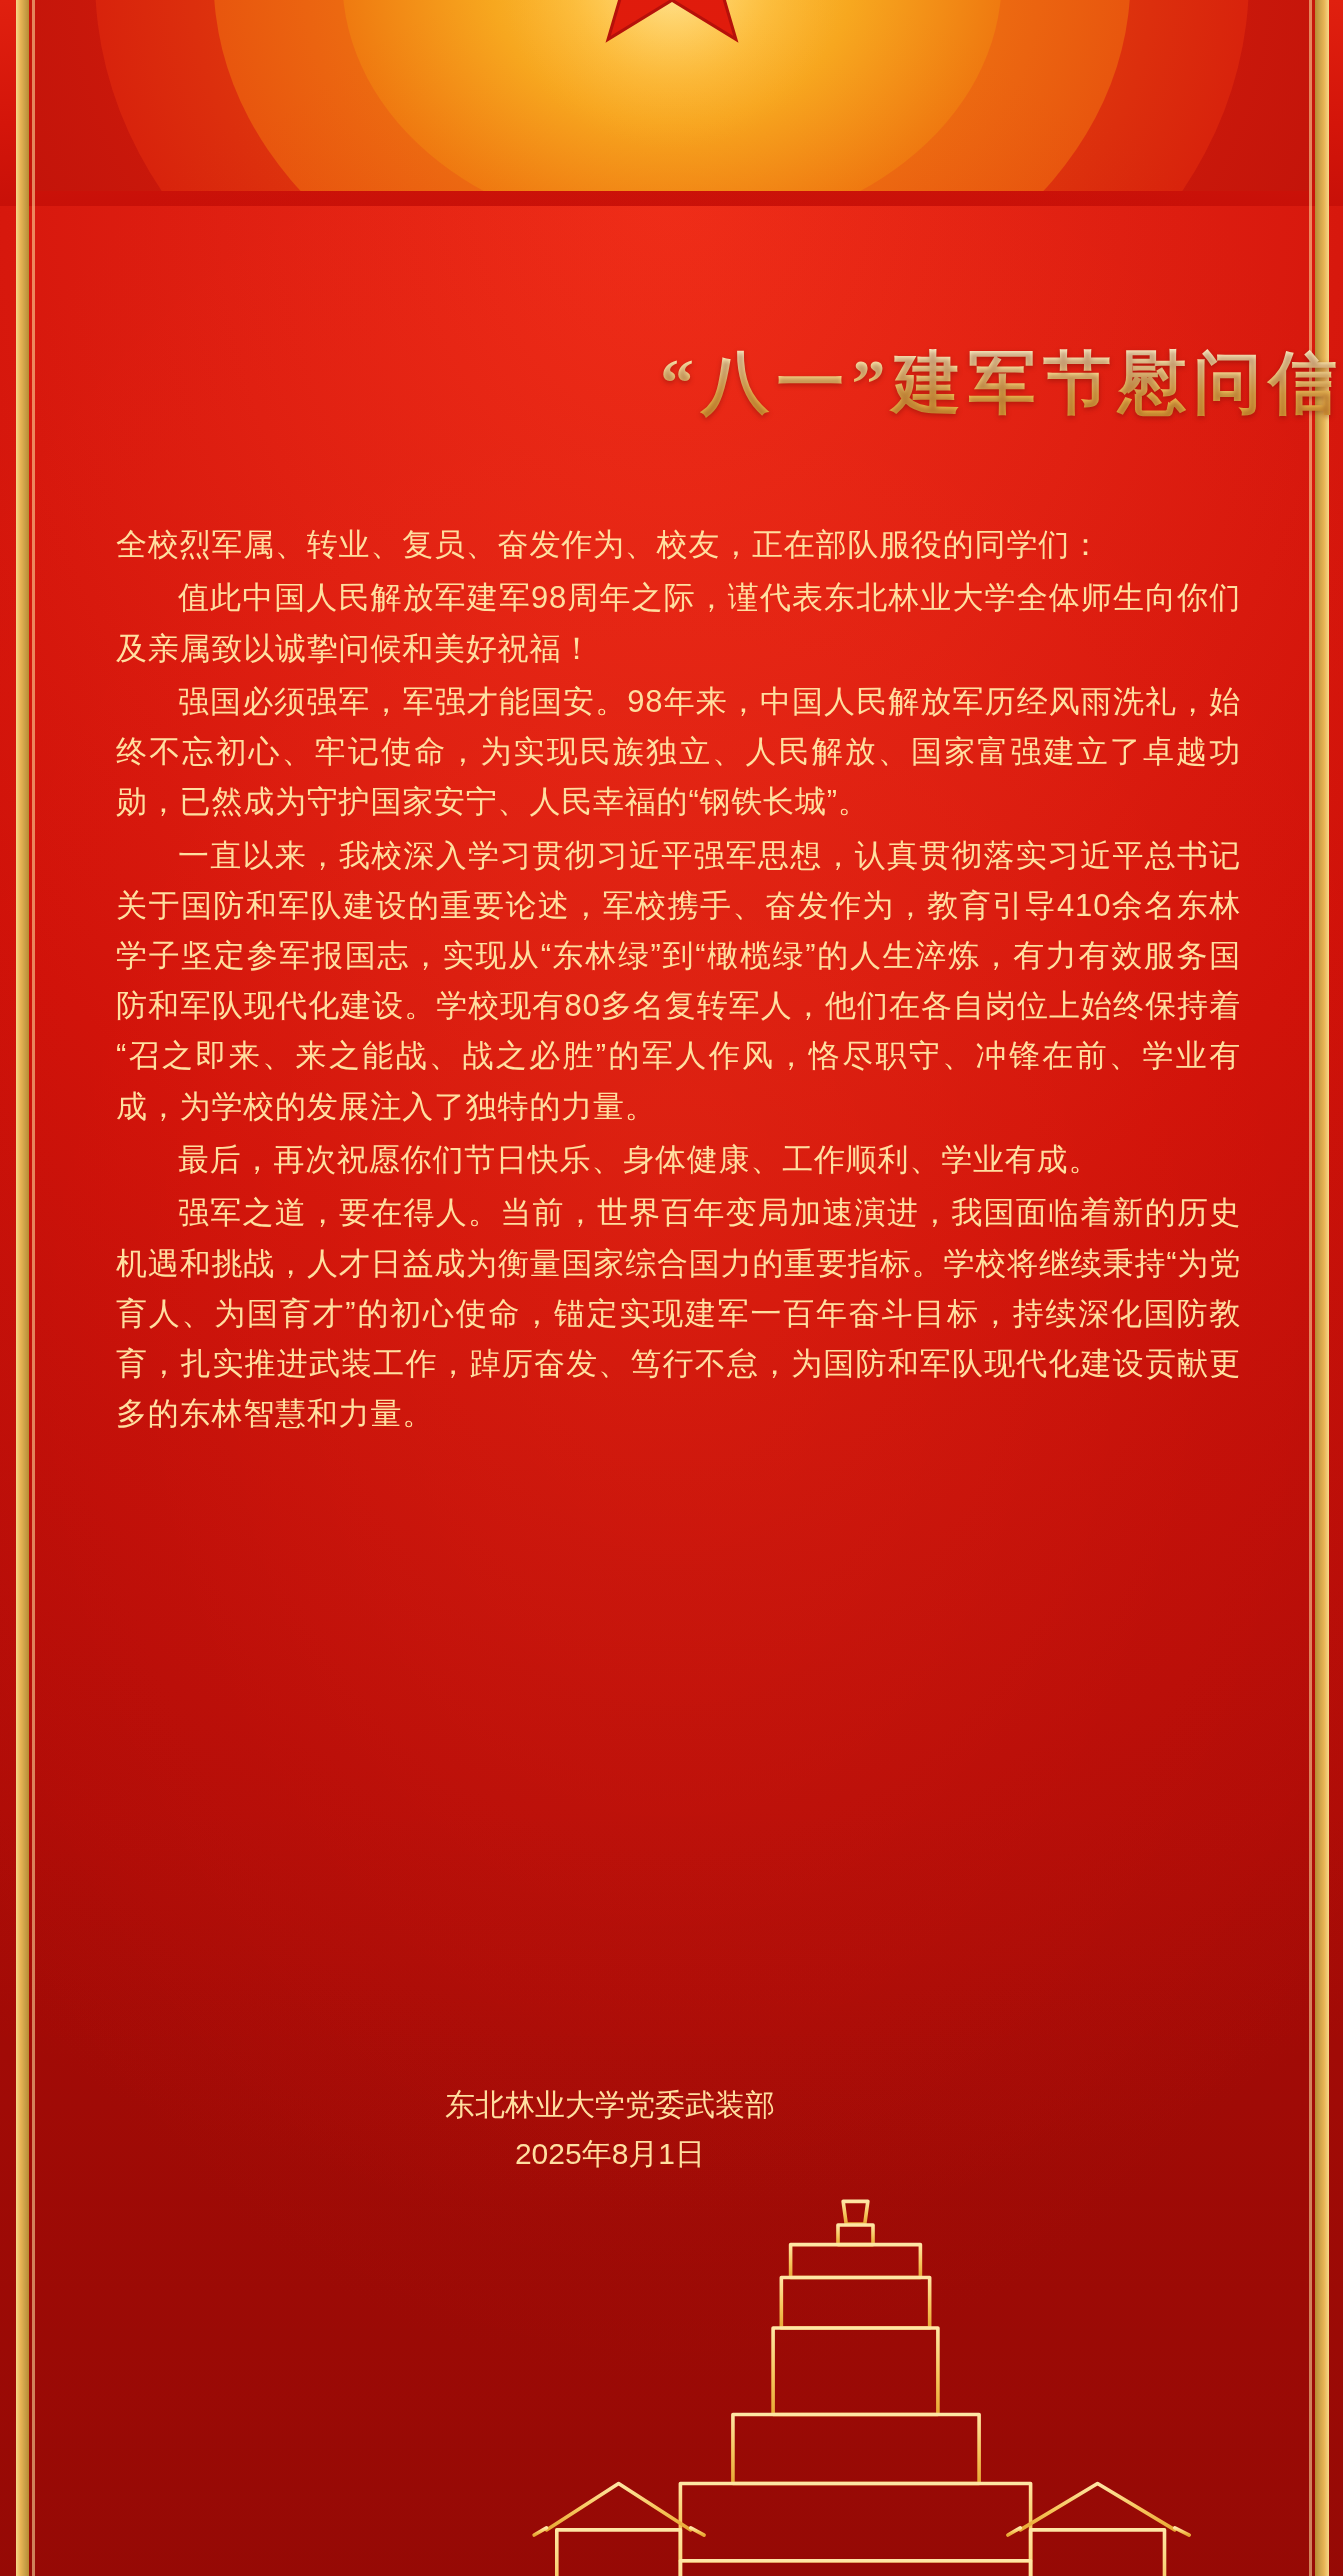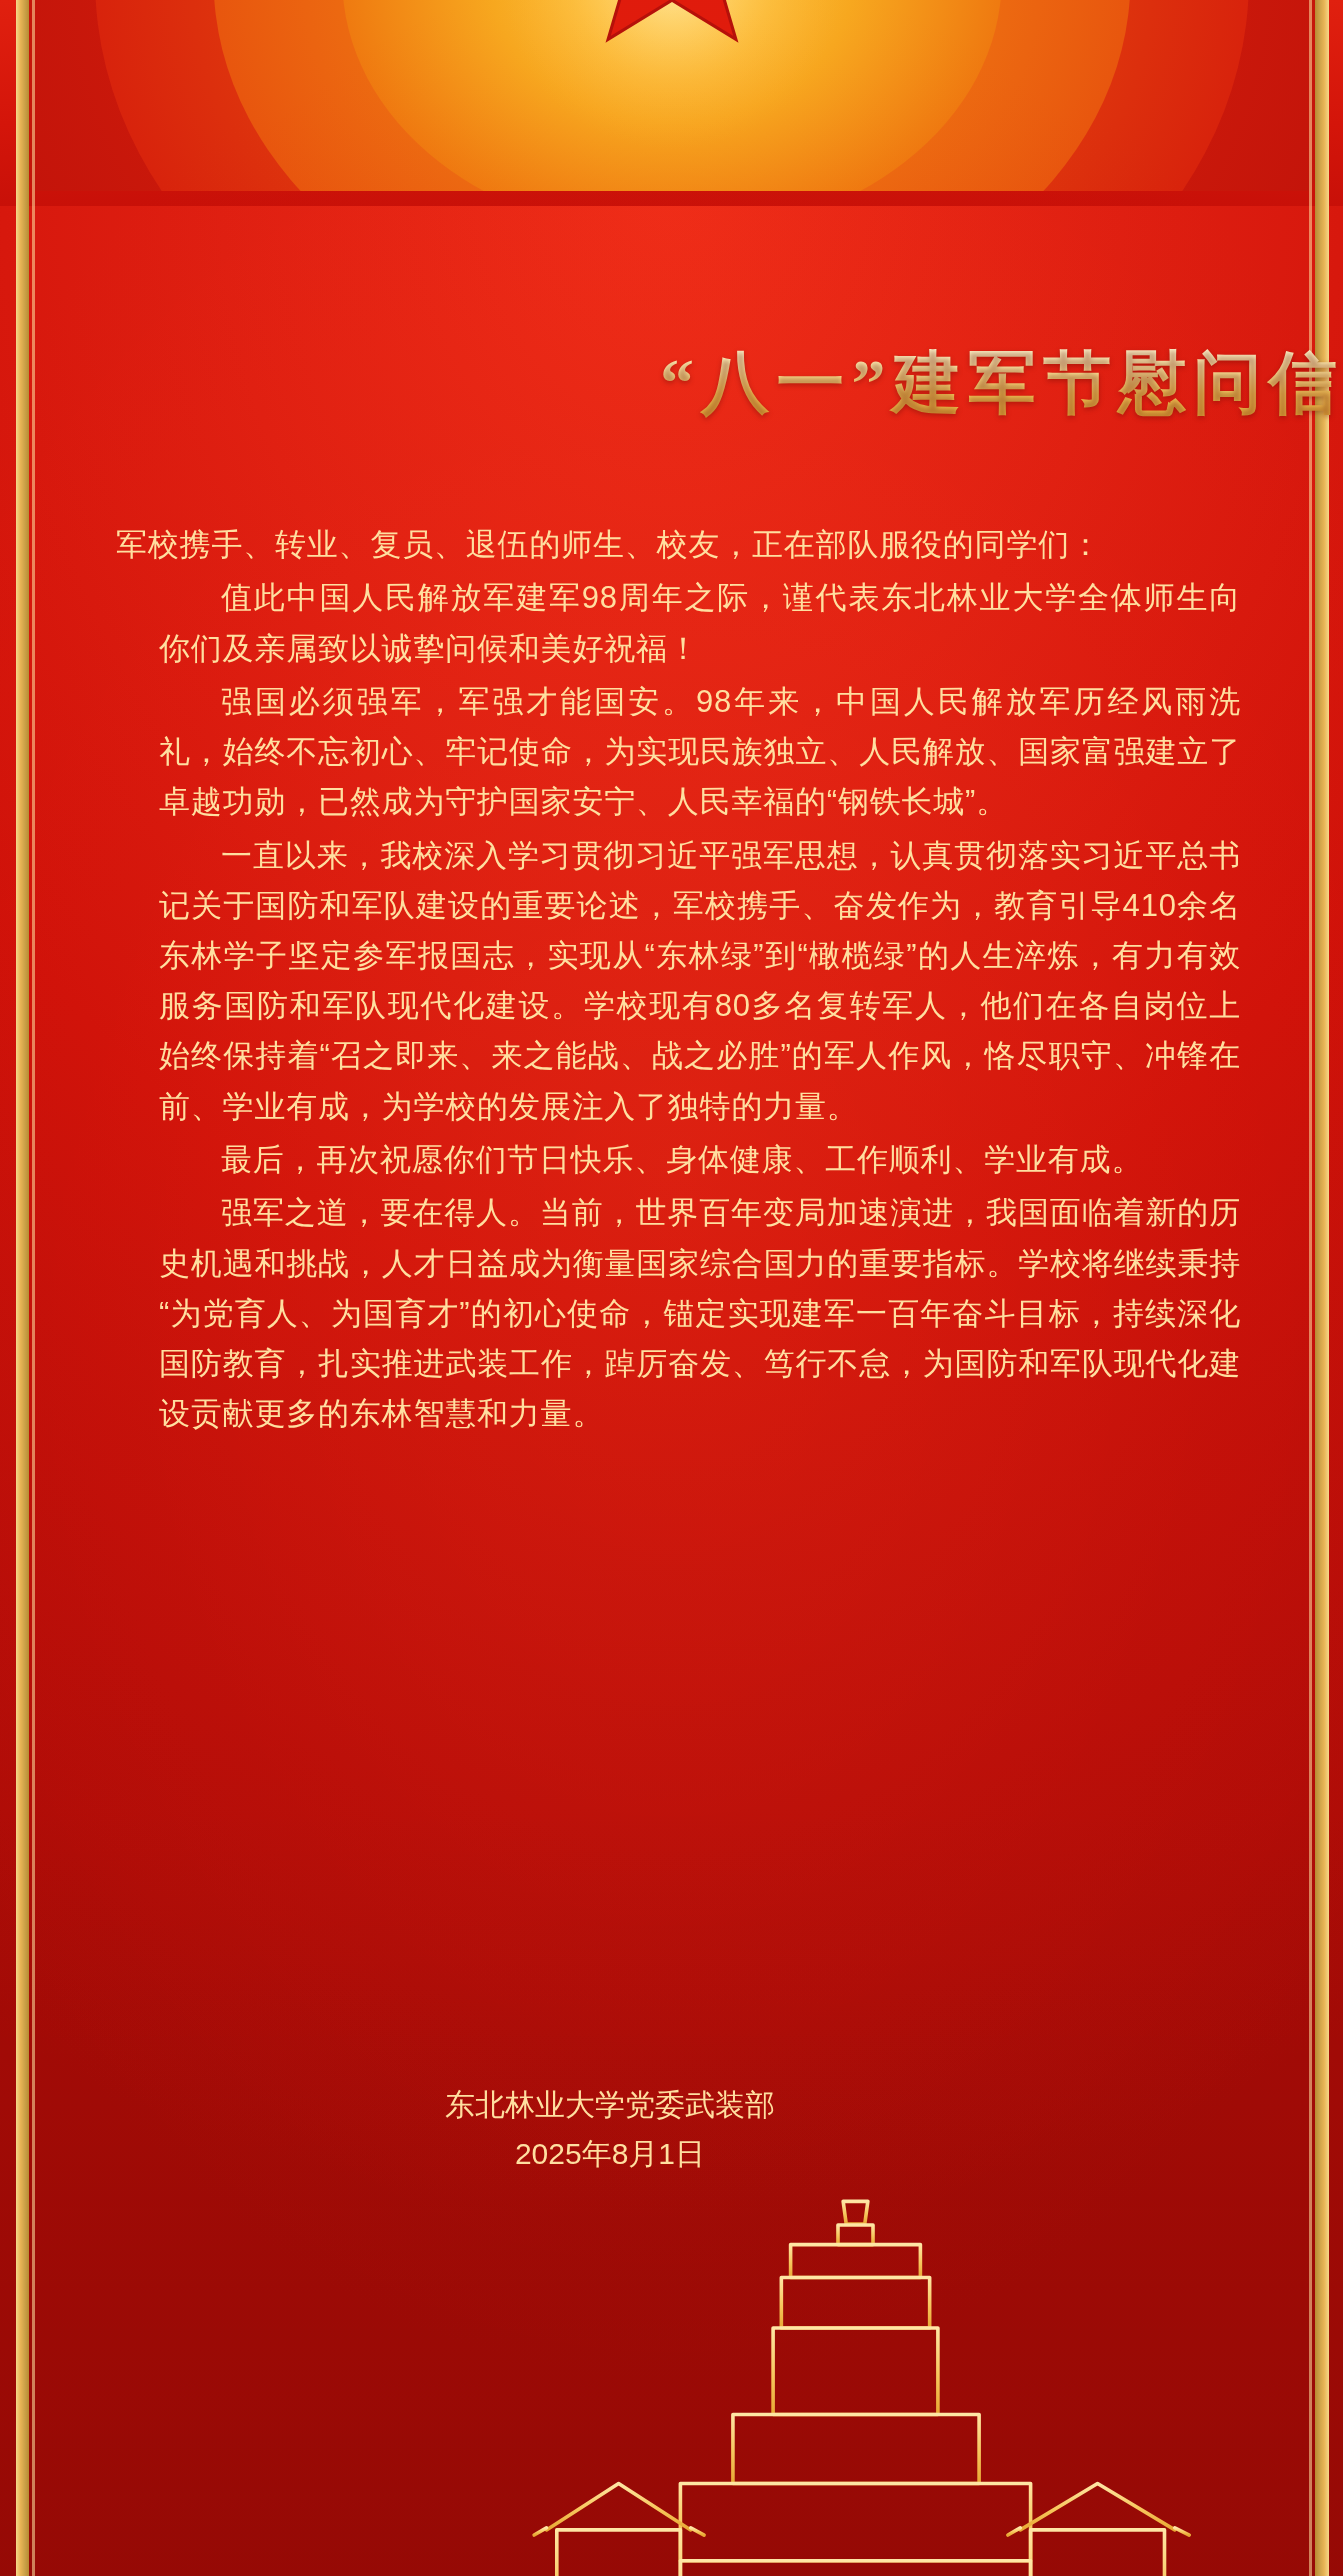--- a/index.html
+++ b/index.html
@@ -99,21 +99,21 @@
     line-height: 1.62;
     letter-spacing: 0.8px;
     text-align: justify;
     text-justify: inter-ideograph;
   }
   .letter p {
     margin: 0 0 3.1px 0;
     text-indent: 0;
     color: #ffdfa0;
   }
-  .letter p.indent { text-indent: 2em; margin-left: 43px; }
+  .letter p.indent { text-indent: 2em; }
   .sign {
     position: absolute;
     left: 0; right: 124px;
     top: 2081px;
     text-align: center;
     color: #ffdfa0;
     font-size: 30px;
     line-height: 1.62;
   }
   .sign div { margin: 0; }
@@ -215,21 +215,21 @@
   <div class="vignette"></div>
 
   <div class="edge left"></div>
   <div class="edge right"></div>
   <div class="edge-inner left"></div>
   <div class="edge-inner right"></div>
 
   <div class="title">“八一”建军节慰问信</div>
 
   <div class="letter">
-    <p>军校携手、转业、复员、退伍的师生、校友，正在部队服役的同学们：</p>
+    <p>全校烈军属、转业、复员、奋发作为、校友，正在部队服役的同学们：</p>
     <p class="indent">值此中国人民解放军建军98周年之际，谨代表东北林业大学全体师生向你们及亲属致以诚挚问候和美好祝福！</p>
     <p class="indent">强国必须强军，军强才能国安。98年来，中国人民解放军历经风雨洗礼，始终不忘初心、牢记使命，为实现民族独立、人民解放、国家富强建立了卓越功勋，已然成为守护国家安宁、人民幸福的“钢铁长城”。</p>
     <p class="indent">一直以来，我校深入学习贯彻习近平强军思想，认真贯彻落实习近平总书记关于国防和军队建设的重要论述，军校携手、奋发作为，教育引导410余名东林学子坚定参军报国志，实现从“东林绿”到“橄榄绿”的人生淬炼，有力有效服务国防和军队现代化建设。学校现有80多名复转军人，他们在各自岗位上始终保持着“召之即来、来之能战、战之必胜”的军人作风，恪尽职守、冲锋在前、学业有成，为学校的发展注入了独特的力量。</p>
     <p class="indent">最后，再次祝愿你们节日快乐、身体健康、工作顺利、学业有成。</p>
     <p class="indent">强军之道，要在得人。当前，世界百年变局加速演进，我国面临着新的历史机遇和挑战，人才日益成为衡量国家综合国力的重要指标。学校将继续秉持“为党育人、为国育才”的初心使命，锚定实现建军一百年奋斗目标，持续深化国防教育，扎实推进武装工作，踔厉奋发、笃行不怠，为国防和军队现代化建设贡献更多的东林智慧和力量。</p>
   </div>
 
   <div class="sign">
     <div>东北林业大学党委武装部</div>
     <div>2025年8月1日</div>

